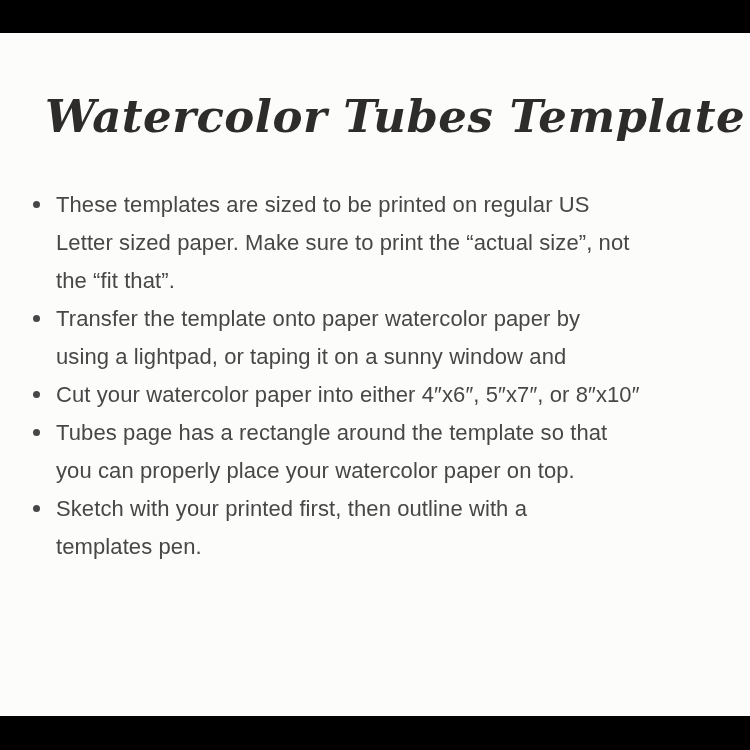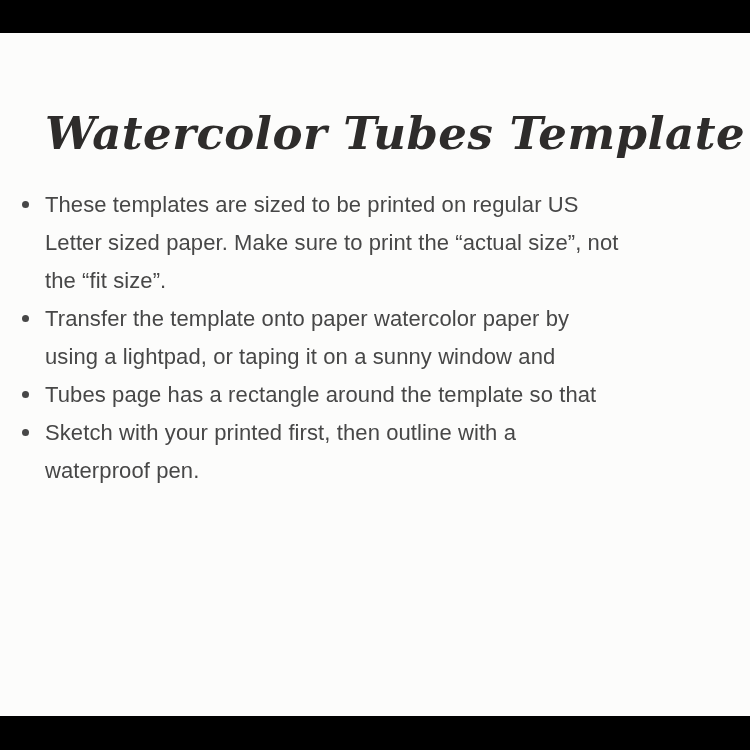--- a/index.html
+++ b/index.html
@@ -19,35 +19,35 @@
     left: 0;
     width: 750px;
     background: #000000;
   }
   .letterbox.top { top: 0; height: 33px; }
   .letterbox.bottom { top: 716px; height: 34px; }
 
   .page-title {
     position: absolute;
     left: 45px;
-    top: 111px;
+    top: 94px;
     margin: 0;
     font-family: "DejaVu Serif", serif;
     font-style: italic;
     font-weight: bold;
     font-size: 45px;
     line-height: 1;
     letter-spacing: 0.5px;
     color: #2e2c2b;
     white-space: nowrap;
   }
 
   .instructions {
     position: absolute;
-    left: 22px;
+    left: 33px;
     top: 186px;
     margin: 0;
     padding: 0;
     list-style: none;
   }
   .instructions li {
     display: flex;
     align-items: flex-start;
   }
   .bullet-dot {
@@ -76,39 +76,46 @@
 
 <main>
   <h1 class="page-title">Watercolor Tubes Template</h1>
 
   <ul class="instructions">
     <li>
       <span class="bullet-dot"></span>
       <div class="lines">
         <div class="line">These templates are sized to be printed on regular US</div>
         <div class="line">Letter sized paper. Make sure to print the “actual size”, not</div>
-        <div class="line">the “fit size”.</div>
+        <div class="line">the “fit that”.</div>
       </div>
     </li>
     <li>
       <span class="bullet-dot"></span>
       <div class="lines">
         <div class="line">Transfer the template onto paper watercolor paper by</div>
         <div class="line">using a lightpad, or taping it on a sunny window and</div>
       </div>
     </li>
     <li>
       <span class="bullet-dot"></span>
       <div class="lines">
+        <div class="line">Cut your watercolor paper into either 4″x6″, 5″x7″, or 8″x10″</div>
+      </div>
+    </li>
+    <li>
+      <span class="bullet-dot"></span>
+      <div class="lines">
         <div class="line">Tubes page has a rectangle around the template so that</div>
+        <div class="line">you can properly place your watercolor paper on top.</div>
       </div>
     </li>
     <li>
       <span class="bullet-dot"></span>
       <div class="lines">
         <div class="line">Sketch with your printed first, then outline with a</div>
-        <div class="line">waterproof pen.</div>
+        <div class="line">templates pen.</div>
       </div>
     </li>
   </ul>
 </main>
 
 <div class="letterbox bottom"></div>
 
 </body></html>

